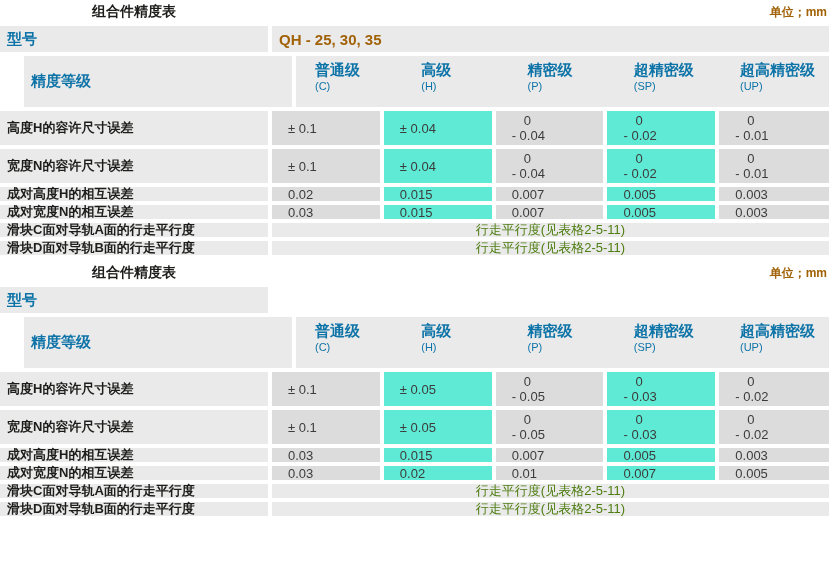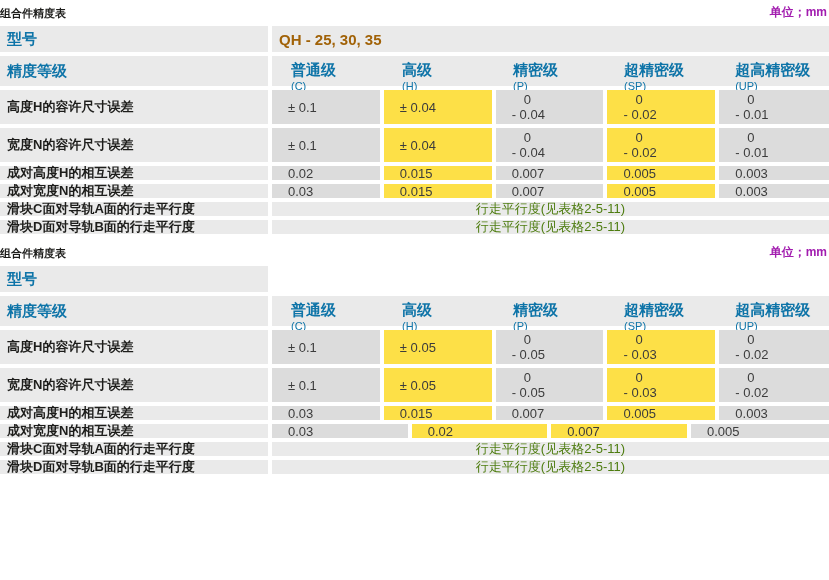--- a/index.html
+++ b/index.html
@@ -5,25 +5,25 @@
   html,body{margin:0;padding:0;}
   body{
     width:829px;height:580px;overflow:hidden;background:#ffffff;
     font-family:"Liberation Sans","DejaVu Sans",sans-serif;
     -webkit-font-smoothing:antialiased;
   }
   .page{width:829px;height:580px;}
   .tbl{margin:0;}
   .tbl.second{margin-top:12px;}
   .caption{display:flex;align-items:flex-end;height:15px;margin:6px 0 5px 0;}
-  .cap-title{width:268px;font-size:11px;font-weight:bold;color:#1d1d1b;}
-  .cap-unit{margin-left:auto;font-size:12px;font-weight:bold;color:#a21caf;padding-right:2px;}
+  .cap-title{width:268px;text-align:center;font-size:14px;font-weight:bold;color:#1d1d1b;}
+  .cap-unit{margin-left:auto;font-size:12px;font-weight:bold;color:#a16207;padding-right:2px;}
   .row{display:flex;margin-bottom:4px;border-radius:11px;}
   .h26{height:26px;}
-  .h45{height:30px;}
+  .h45{height:51px;padding-left:24px;}
   .h34{height:34px;}
   .h21{height:14px;}
   .lbl{
     width:268px;flex:0 0 268px;box-sizing:border-box;background:#eaeaea;
     display:flex;align-items:center;padding-left:7px;
     font-size:13px;font-weight:bold;color:#1d1d1b;
   }
   .lbl.blue{color:#0e74a8;font-size:15px;}
   .solid{flex:1;margin-left:4px;background:#eaeaea;box-sizing:border-box;}
   .model{display:flex;align-items:center;padding-left:7px;color:#a16207;font-weight:bold;font-size:15px;}
@@ -32,21 +32,21 @@
   .gcol.wide{flex:1.02;}
   .gname{font-size:15px;font-weight:bold;color:#0e74a8;line-height:17px;}
   .gcode{font-size:11px;color:#0e74a8;margin-top:2px;line-height:12px;}
   .vals{flex:1;display:flex;gap:4px;margin-left:4px;}
   .vcell{
     flex:1;box-sizing:border-box;display:flex;align-items:center;
     padding-left:16px;font-size:13px;color:#3c3c3c;
   }
   .vcell.wide{flex:1.02;}
   .vcell.dark{background:#dcdcdc;}
-  .vcell.light{background:#fde047;}
+  .vcell.light{background:#5eead4;}
   .pre{display:block;width:100%;white-space:pre-line;line-height:15px;text-indent:12px;}
   .pcell{display:flex;align-items:center;justify-content:center;font-size:13px;color:#4d7c0f;}
 </style>
 </head>
 <body>
 
 <div class="page">
 
   <section class="tbl">
     <div class="caption">
@@ -243,20 +243,21 @@
         <div class="vcell light">0.005</div>
         <div class="vcell dark wide">0.003</div>
       </div>
     </div>
 
     <div class="row h21">
       <div class="lbl">成对宽度N的相互误差</div>
       <div class="vals">
         <div class="vcell dark">0.03</div>
         <div class="vcell light">0.02</div>
+        <div class="vcell dark">0.01</div>
         <div class="vcell light">0.007</div>
         <div class="vcell dark wide">0.005</div>
       </div>
     </div>
 
     <div class="row h21">
       <div class="lbl">滑块C面对导轨A面的行走平行度</div>
       <div class="solid pcell">行走平行度(见表格2-5-11)</div>
     </div>
 

